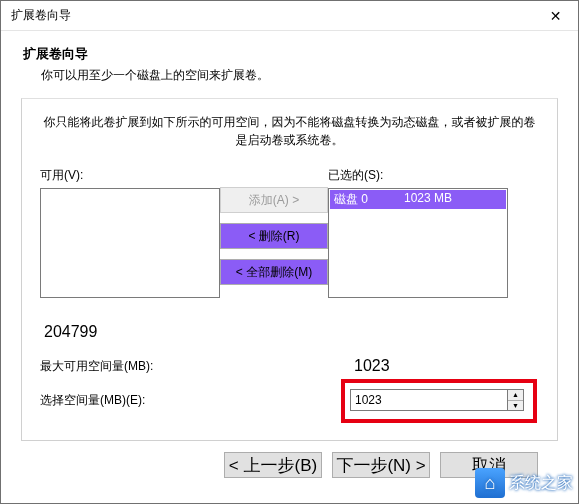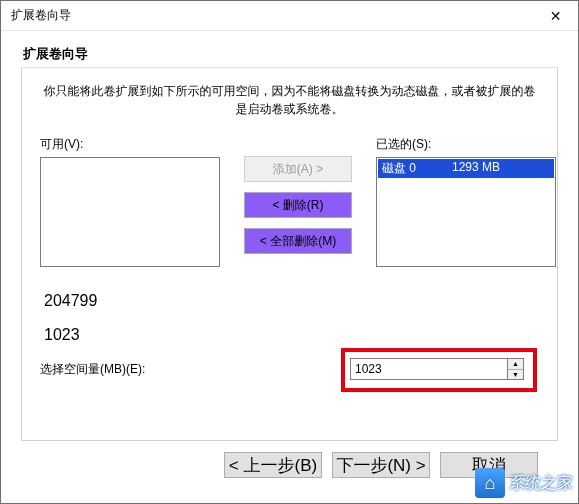--- a/index.html
+++ b/index.html
@@ -44,41 +44,41 @@
   .group {
     border: 1px solid #d0d0d0;
     border-top: 1px solid #e0e0e0;
     flex: 1;
     padding: 14px 18px 18px 18px;
     position: relative;
   }
   .desc { font-size: 12px; line-height: 1.5; margin-bottom: 18px; text-align: center; }
   .lists {
     display: flex;
-    gap: 24px;
+    gap: 0;
     align-items: flex-start;
     margin-bottom: 22px;
   }
   .listcol { display: flex; flex-direction: column; }
   .listlabel { font-size: 12px; margin-bottom: 4px; }
   .listbox {
     border: 1px solid #7a7a7a;
     width: 180px;
     height: 110px;
     background: #fff;
     overflow: auto;
     padding: 1px;
   }
   .listbox .item {
     display: flex;
     font-size: 12px;
     padding: 1px 4px;
     white-space: pre;
   }
-  .listbox .item.selected { background: #1d4ed8; color: #fff; }
+  .listbox .item.selected { background: #8b5cf6; color: #fff; }
   .item .c1 { width: 70px; }
   .btncol {
     display: flex;
     flex-direction: column;
     gap: 10px;
     margin-top: 20px;
     justify-content: flex-end;
   }
   .winbtn {
     width: 108px;
@@ -164,20 +164,21 @@
   <div class="titlebar">
     <span class="title">扩展卷向导</span>
     <button class="close-btn">
       <span>✕</span>
     </button>
   </div>
 
   <div class="content">
 
     <div class="heading">扩展卷向导</div>
+    <div class="subheading">你可以用至少一个磁盘上的空间来扩展卷。</div>
 
     <div class="group">
 
       <div class="desc">你只能将此卷扩展到如下所示的可用空间，因为不能将磁盘转换为动态磁盘，或者被扩展的卷是启动卷或系统卷。</div>
 
       <div class="lists">
 
         <div class="listcol">
           <div class="listlabel">可用(V):</div>
           <div class="listbox" id="available-list"></div>
@@ -185,33 +186,34 @@
 
         <div class="btncol">
           <button class="winbtn disabled">添加(A) &gt;</button>
           <button class="winbtn">&lt; 删除(R)</button>
           <button class="winbtn">&lt; 全部删除(M)</button>
         </div>
 
         <div class="listcol">
           <div class="listlabel">已选的(S):</div>
           <div class="listbox" id="selected-list">
-              <div class="item selected"><span class="c1">磁盘 0</span><span>1293 MB</span></div>
+              <div class="item selected"><span class="c1">磁盘 0</span><span>1023 MB</span></div>
             </div>
         </div>
 
       </div>
 
       <div class="fields">
 
         <div class="fieldrow">
           <span class="fval-ro">204799</span>
         </div>
 
         <div class="fieldrow">
+          <span class="flabel">最大可用空间量(MB):</span>
           <span class="fval-ro">1023</span>
         </div>
 
         <div class="fieldrow">
           <span class="flabel">选择空间量(MB)(E):</span>
           <input class="fval" value="1023" style="">
           <div class="spinner">
             <button class="sp">▲</button>
             <button class="sp">▼</button>
           </div>

